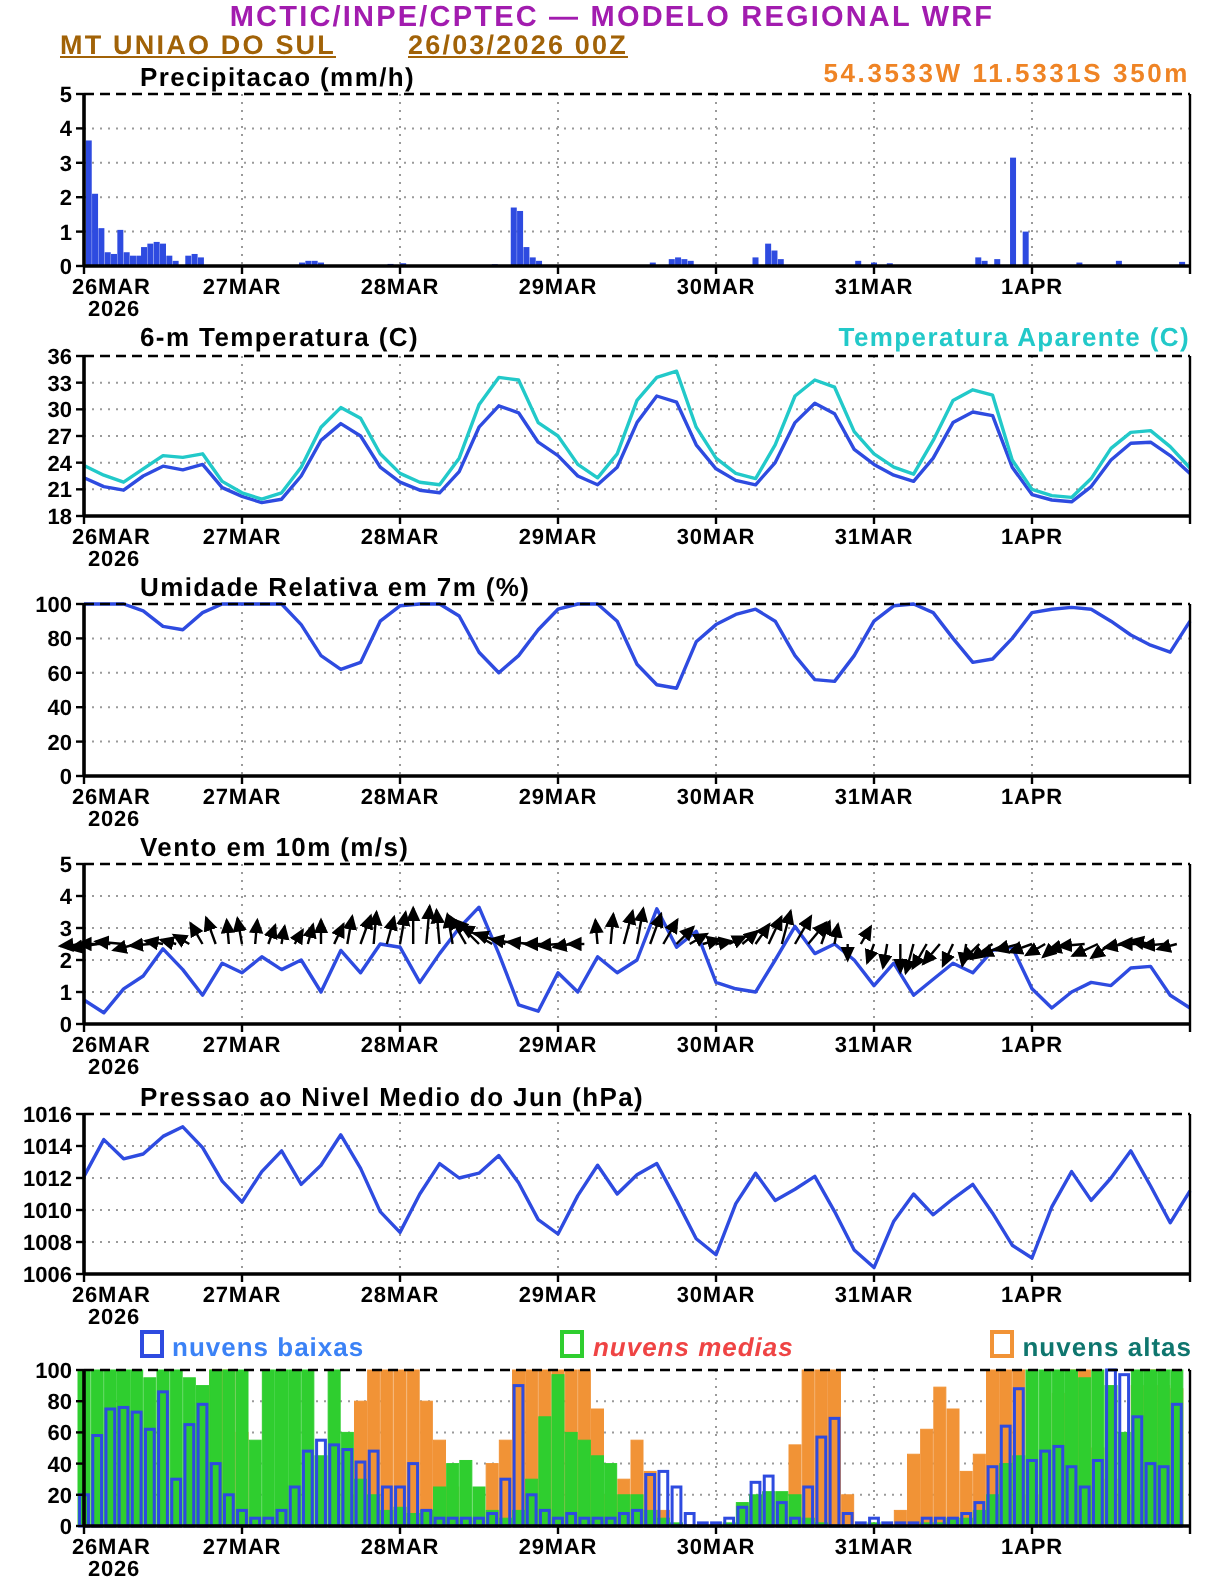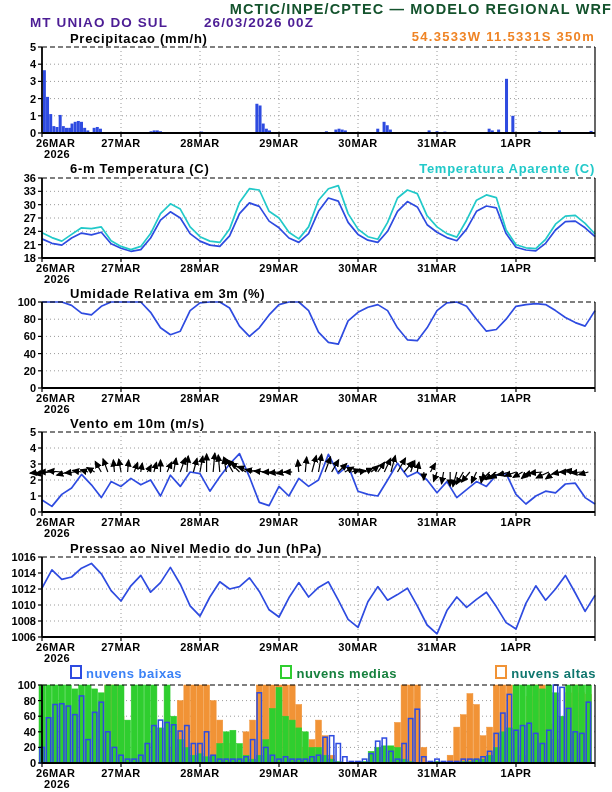--- a/index.html
+++ b/index.html
@@ -635,34 +635,34 @@
     <text x="36" y="777" text-anchor="start" class="xlab">26MAR</text>
     <text x="121" y="777" text-anchor="middle" class="xlab">27MAR</text>
     <text x="200" y="777" text-anchor="middle" class="xlab">28MAR</text>
     <text x="279" y="777" text-anchor="middle" class="xlab">29MAR</text>
     <text x="358" y="777" text-anchor="middle" class="xlab">30MAR</text>
     <text x="437" y="777" text-anchor="middle" class="xlab">31MAR</text>
     <text x="516" y="777" text-anchor="middle" class="xlab">1APR</text>
     <text x="44" y="788" text-anchor="start" class="xlab">2026</text>
   </svg>
 
-<div class="abs" id="hdr1" style="color: #14532d; text-align: right;">MCTIC/INPE/CPTEC — MODELO REGIONAL WRF</div>
-<div class="abs" id="hdr2" style="color: #4c1d95;">
+<div class="abs" id="hdr1" style="color: #a21caf;">MCTIC/INPE/CPTEC — MODELO REGIONAL WRF</div>
+<div class="abs" id="hdr2" style="color: #a16207; text-decoration: underline;">
   <span>MT UNIAO DO SUL</span><span class="gap"></span><span>26/03/2026 00Z</span>
 </div>
 <div class="abs" id="loc" style="color: rgb(239, 132, 37); text-align: center;">54.3533W 11.5331S 350m</div>
 
 <div class="abs ptitle" style="top:31px;left:70px">Precipitacao (mm/h)</div>
 
 <div class="abs ptitle" style="top:161px;left:70px">6-m Temperatura (C)</div>
 <div class="abs ptitle" id="temp-legend" style="top: 161px; right: 17px; color: rgb(34, 201, 201);">Temperatura Aparente (C)</div>
 
-<div class="abs ptitle" style="top:286px;left:70px">Umidade Relativa em 3m (%)</div>
+<div class="abs ptitle" style="top:286px;left:70px">Umidade Relativa em 7m (%)</div>
 
 <div class="abs ptitle" style="top:416px;left:70px">Vento em 10m (m/s)</div>
 
 <div class="abs ptitle" style="top:541px;left:70px">Pressao ao Nivel Medio do Jun (hPa)</div>
 
 <div class="abs" id="cloudrow">
   <span class="li"><span class="legend-sq" id="sq0" style="border-color: rgb(46, 75, 224);"></span><span id="lg0" style="color: #3b82f6;">nuvens baixas</span></span>
-  <span class="li"><span class="legend-sq" id="sq1" style="border-color: rgb(47, 206, 47);"></span><span id="lg1" style="color: #15803d;">nuvens medias</span></span>
+  <span class="li"><span class="legend-sq" id="sq1" style="border-color: rgb(47, 206, 47);"></span><span id="lg1" style="color: #ef4444; font-style: italic;">nuvens medias</span></span>
   <span class="li"><span class="legend-sq" id="sq2" style="border-color: rgb(241, 147, 54);"></span><span id="lg2" style="color: #0f766e;">nuvens altas</span></span>
 </div>
 
 </body></html>

